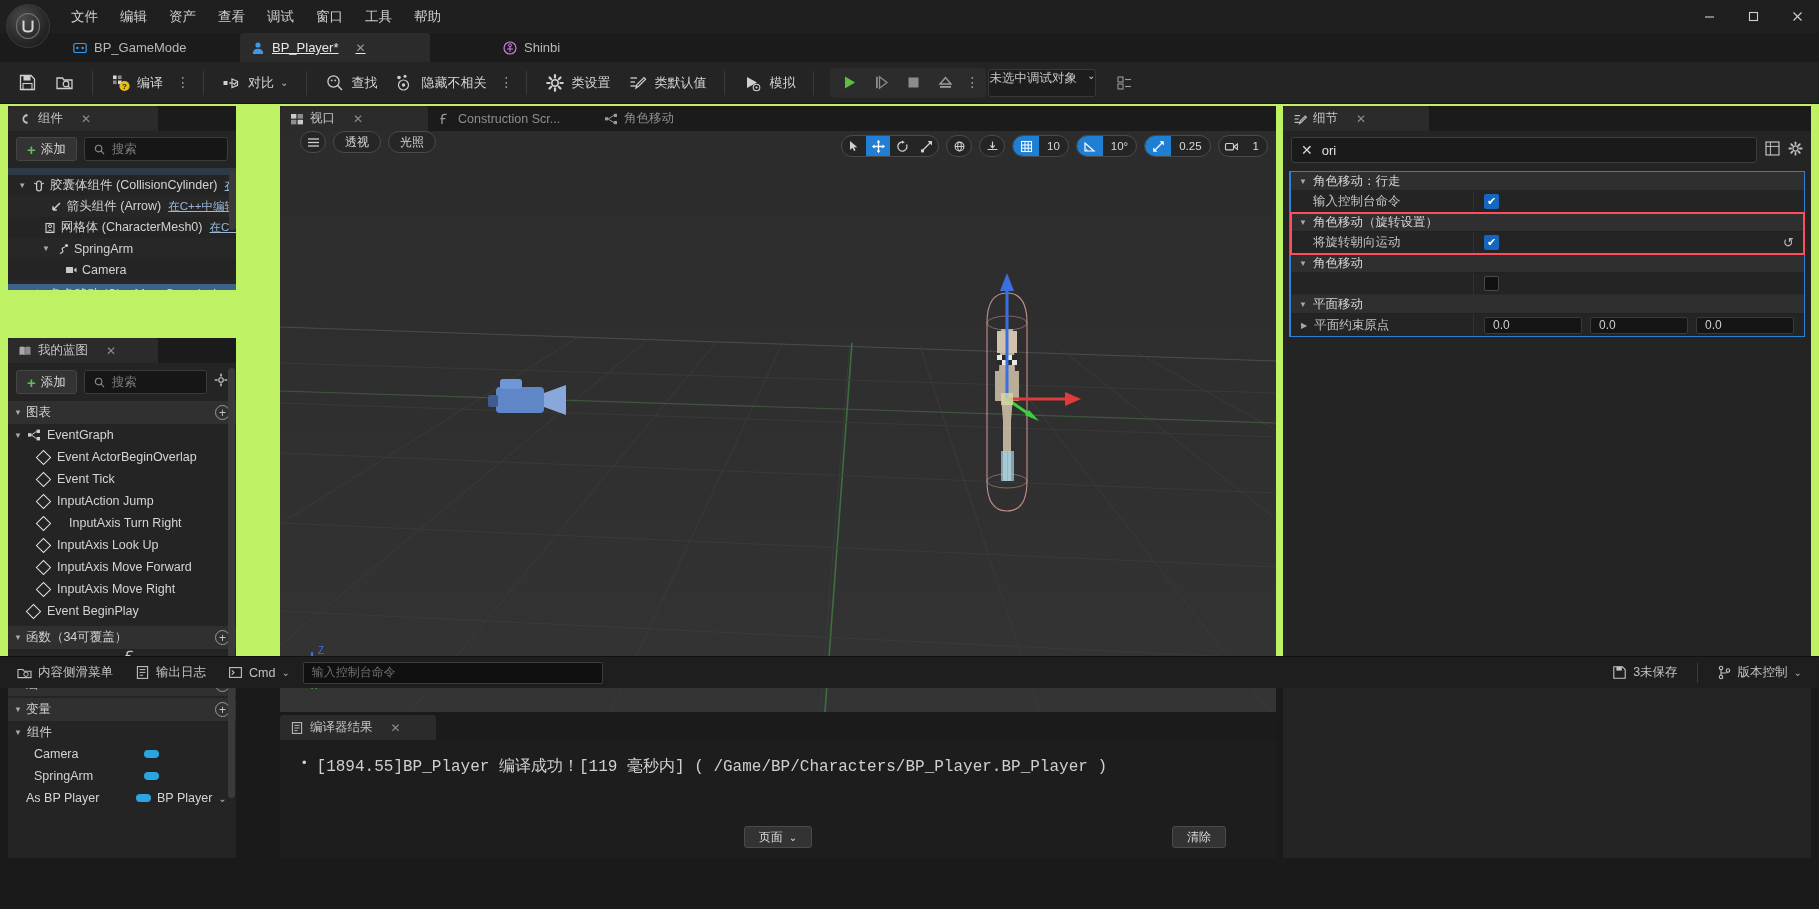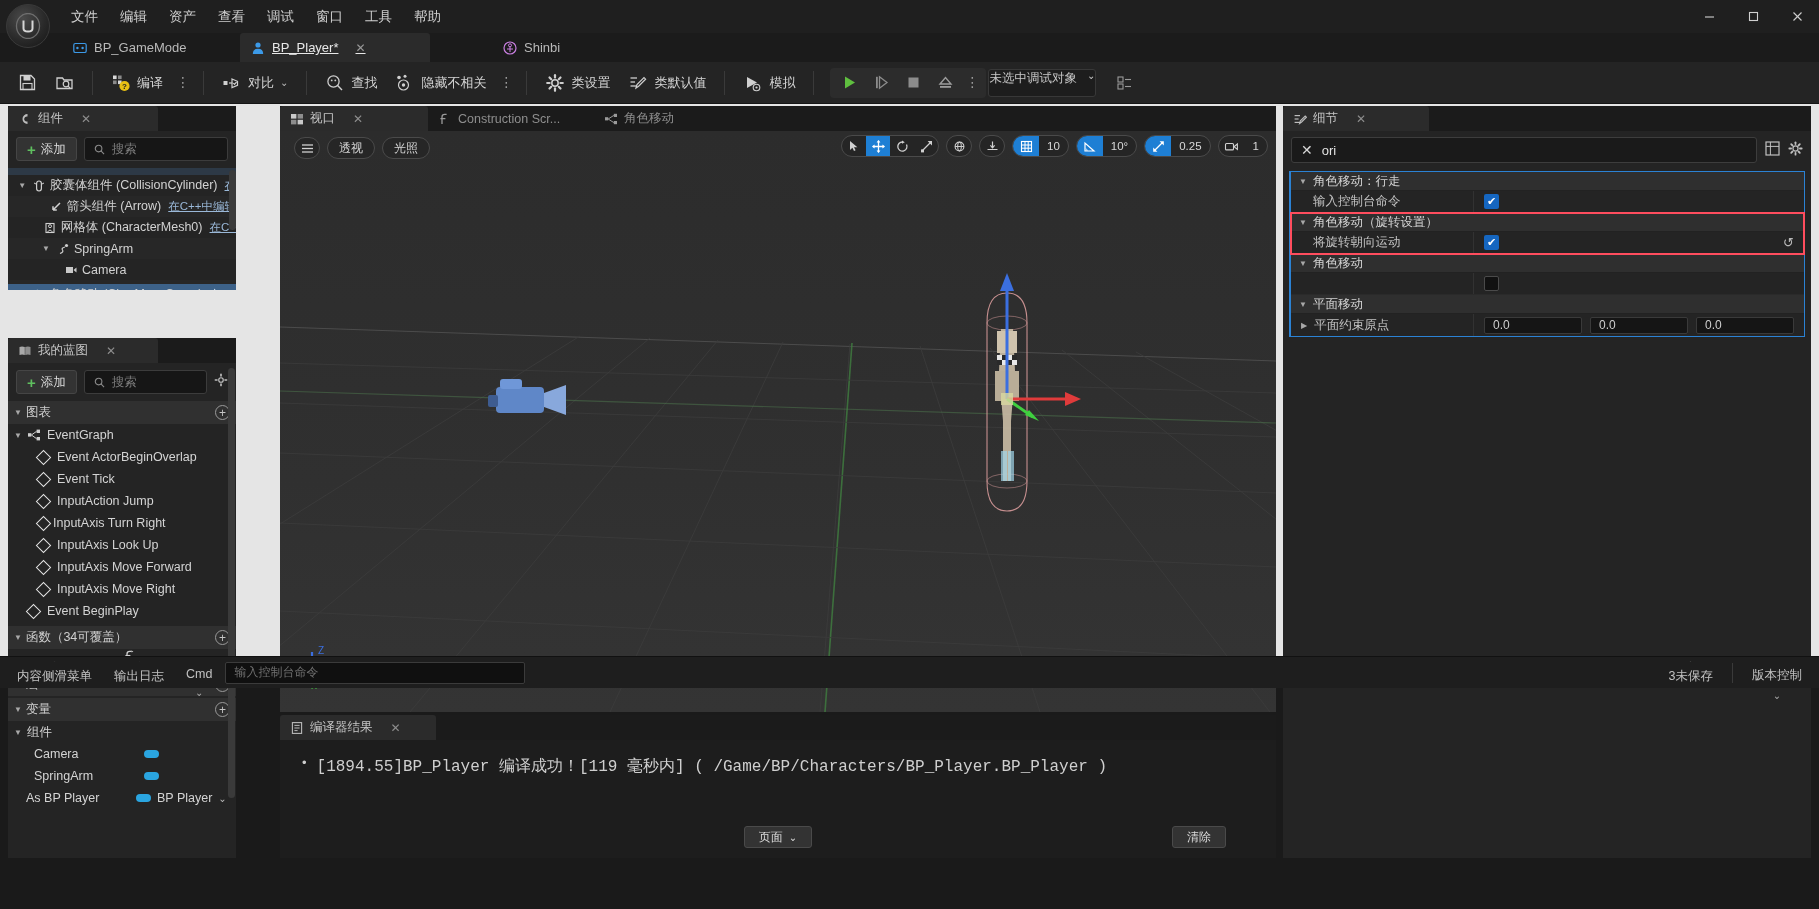--- a/index.html
+++ b/index.html
@@ -4,21 +4,21 @@
 <style>
   * { box-sizing: border-box; margin: 0; padding: 0; }
   html, body {
     width: 1819px; height: 909px;
     background: #1a1a1a;
     font-family: "Liberation Sans", "DejaVu Sans", sans-serif;
     color: #d0d0d0;
     overflow: hidden;
     -webkit-font-smoothing: antialiased;
   }
-  .app { position: relative; width: 1819px; height: 688px; background: #e5e5e5; border-radius: 25px; }
+  .app { position: relative; width: 1819px; height: 688px; background: #bef264; border-radius: 25px; }
 
   
   .titlebar {
     position: absolute; top: 0; left: 0; width: 1819px; height: 33px;
     background: #1f1f1f; display: flex; align-items: center;
   }
   .ue-logo-wrap { position: absolute; left: 6px; top: 4px; width: 48px; height: 48px; z-index: 30;}
   .ue-logo {
     width: 44px; height: 44px; border-radius: 50%;
     background: radial-gradient(circle at 38% 32%, #4a4a4a 0%, #2a2a2a 55%, #141414 100%);
@@ -122,21 +122,21 @@
     display:flex; align-items:center; justify-content:center; line-height:1;
   }
   .bprow { display: flex; align-items: center; height: 22px; font-size: 12.5px; color: #d4d4d4; }
   .diamond {
     width: 11px; height: 11px; border: 1.6px solid #e2e2e2; transform: rotate(45deg);
     display: inline-block; flex: 0 0 auto;
   }
   .varpill { width: 15px; height: 8px; border-radius: 4px; background: #2aa5e0; display:inline-block;}
 
   
-  .vp-toolbar { position: absolute; top: 0; left: 6px; right: 0; height: 28px; display: flex; align-items:flex-end; padding-left:8px; gap:7px; }
+  .vp-toolbar { position: absolute; top: 0; left: 12px; right: 0; height: 28px; display: flex; align-items:flex-start; padding-left:8px; gap:7px; }
   .chip {
     display: flex; align-items: center; justify-content: center; height: 22px; padding: 0 11px;
     border: 1px solid #4a4a4a; border-radius: 11px; background: rgba(35,35,35,0.7);
     font-size: 12px; color: #d4d4d4;
   }
   .gizgroup { display: flex; align-items: center; background: rgba(35,35,35,0.82); border: 1px solid #4a4a4a; border-radius: 11px; overflow: hidden; height: 22px; }
   .gizbtn { width: 24px; height: 22px; display: flex; align-items: center; justify-content: center; color: #d0d0d0; }
   .gizbtn.on { background: #1e7fd4; color: #fff; }
   .snapgroup { display: flex; align-items: center; background: rgba(35,35,35,0.82); border: 1px solid #4a4a4a; border-radius: 11px; overflow: hidden; height: 22px; font-size: 11.5px; }
   .snapgroup .sicon { width: 26px; height: 22px; display:flex; align-items:center; justify-content:center; }
@@ -168,21 +168,21 @@
   .cr-btn {
     height:22px; padding:0 14px; background:#333; border:1px solid #4a4a4a; border-radius:3px;
     font-size:12px; color:#dcdcdc; display:flex; align-items:center; gap:6px;
   }
 
   
   .statusbar {
     position:absolute; left:0; bottom:0; width:1819px; height:32px; background:#1e1e1e;
     display:flex; align-items:center; gap:4px; padding:0 8px; border-top:1px solid #111;
   }
-  .sbitem { display:flex; align-items:center; gap:6px; height:24px; padding:0 9px; font-size:12.5px; color:#c2c2c2; border-radius:3px;flex-direction:column;}
+  .sbitem { display:flex; align-items:center; gap:6px; height:24px; padding:0 9px; font-size:12.5px; color:#c2c2c2; border-radius:3px;}
   .cmdinput {
     height:22px; width:300px; background:#101010; border:1px solid #3b3b3b; border-radius:2px;
     display:flex; align-items:center; padding-left:8px; font-size:12px; color:#6f6f6f;
   }
   .sbsep { width:1px; height:20px; background:#3a3a3a; margin:0 6px; }
   .scroll-v { position:absolute; right:0; width:7px; background:#3a3a3a; border-radius:4px; }
 </style>
 </head>
 <body>
 
@@ -567,21 +567,21 @@
       <div class="bprow" style="padding-left:30px;">
         <span class="diamond"></span>
         <span style="margin-left:8px;">Event Tick</span>
       </div>
       <div class="bprow" style="padding-left:30px;">
         <span class="diamond"></span>
         <span style="margin-left:8px;">InputAction Jump</span>
       </div>
       <div class="bprow" style="padding-left:30px;">
         <span class="diamond"></span>
-        <span style="margin-left:4px;">InputAxis Turn Right</span>
+        <span style="margin-left:20px;">InputAxis Turn Right</span>
       </div>
       <div class="bprow" style="padding-left:30px;">
         <span class="diamond"></span>
         <span style="margin-left:8px;">InputAxis Look Up</span>
       </div>
       <div class="bprow" style="padding-left:30px;">
         <span class="diamond"></span>
         <span style="margin-left:8px;">InputAxis Move Forward</span>
       </div>
       <div class="bprow" style="padding-left:30px;">

